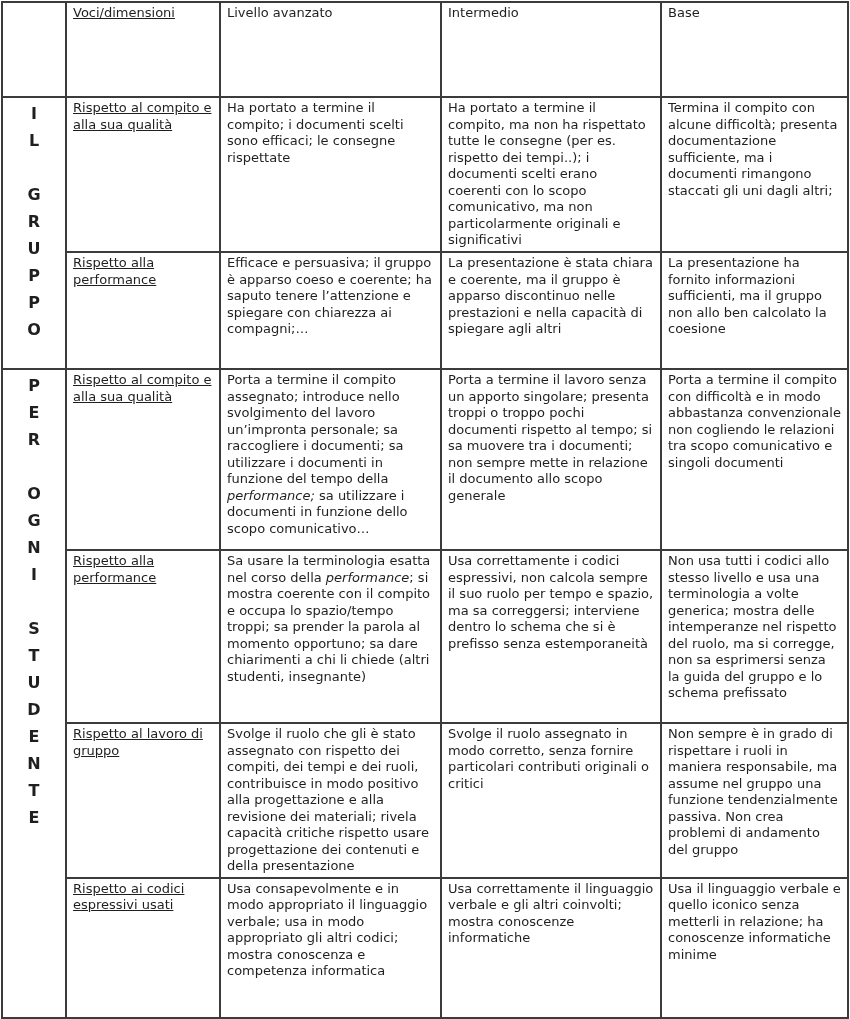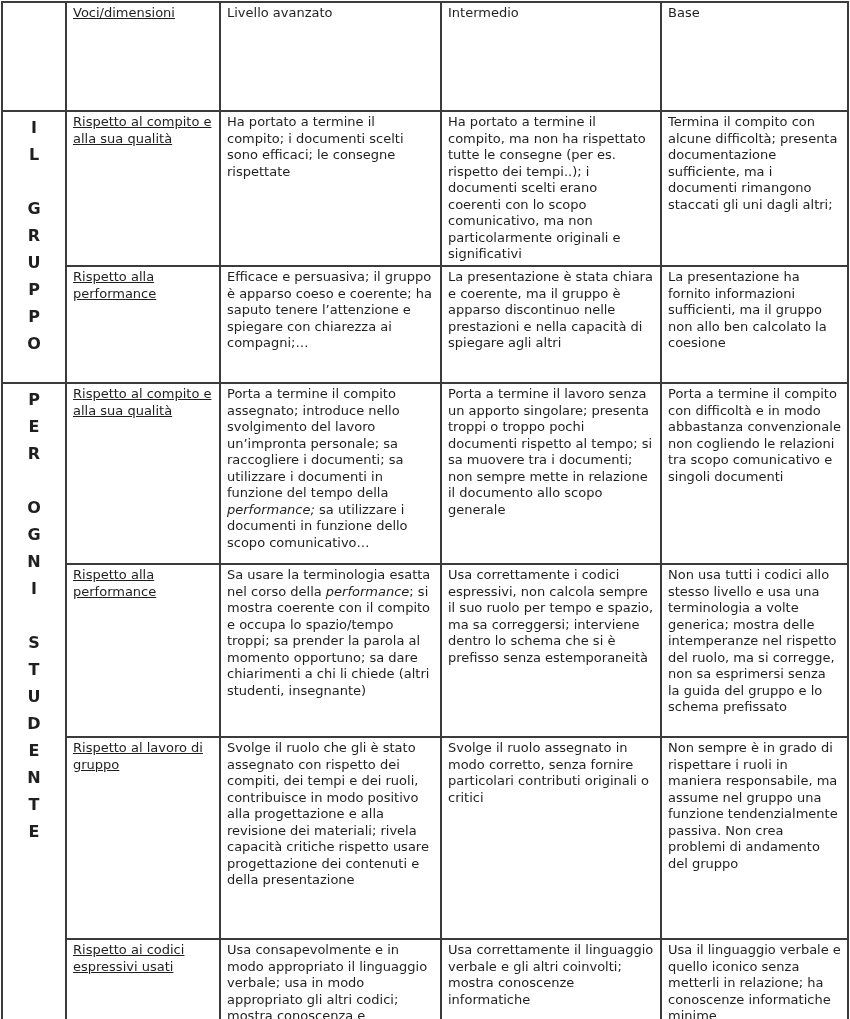--- a/index.html
+++ b/index.html
@@ -69,21 +69,21 @@
 
 <table class="rubric">
   <colgroup>
     <col style="width:64px">
     <col style="width:154px">
     <col style="width:221px">
     <col style="width:220px">
     <col style="width:187px">
   </colgroup>
   <tbody id="rubric-body">
-    <tr class="header-row" style="height:109px">
+    <tr class="header-row" style="height:95px">
       <td class="corner-cell"></td>
       <td class="voci-header">
         <span class="voci-label">Voci/dimensioni</span>
       </td>
       <td class="level-header">Livello avanzato</td>
       <td class="level-header">Intermedio</td>
       <td class="level-header">Base</td>
     </tr>
   <tr style="height: 155px;">
         <td rowspan="2" class="group-cell">
@@ -132,21 +132,21 @@
         <td class="content-cell"><span>Porta a termine il compito assegnato; introduce nello svolgimento del lavoro un’impronta personale; sa raccogliere i documenti; sa utilizzare i  documenti in funzione del tempo della </span><span class="it">performance;</span><span> sa utilizzare i documenti in funzione dello scopo comunicativo…</span></td>
         <td class="content-cell">Porta a termine il lavoro senza un apporto singolare; presenta troppi o troppo pochi documenti rispetto al tempo; si sa muovere tra i documenti; non sempre mette in relazione il documento allo scopo generale</td>
         <td class="content-cell">Porta a termine il compito con difficoltà e in modo abbastanza convenzionale non cogliendo le relazioni tra scopo comunicativo e singoli documenti</td>
       </tr>
       <tr style="height: 173px;">
         <td class="dim-cell"><span class="dim-label">Rispetto alla performance</span></td>
         <td class="content-cell"><span>Sa usare la terminologia esatta nel corso della </span><span class="it">performance</span><span>; si mostra coerente con il compito e occupa lo spazio/tempo troppi; sa prender la parola al momento opportuno; sa dare chiarimenti a chi li chiede (altri studenti, insegnante)</span></td>
         <td class="content-cell">Usa correttamente i codici espressivi, non calcola sempre il suo ruolo per tempo e spazio, ma sa correggersi; interviene dentro lo schema che si è prefisso senza estemporaneità</td>
         <td class="content-cell">Non usa tutti i codici allo stesso livello e usa una terminologia a volte generica; mostra delle intemperanze nel rispetto del ruolo, ma si corregge, non sa esprimersi senza la guida del gruppo e lo schema prefissato</td>
       </tr>
-      <tr style="height: 202px; padding-left: 7px;">
+      <tr style="height: 154px; padding-left: 7px;">
         <td class="dim-cell"><span class="dim-label">Rispetto al lavoro di gruppo</span></td>
         <td class="content-cell">Svolge il ruolo che gli è stato assegnato con rispetto dei compiti, dei tempi e dei ruoli, contribuisce in modo positivo alla progettazione e alla revisione dei materiali; rivela capacità critiche rispetto usare progettazione dei contenuti e della presentazione</td>
         <td class="content-cell">Svolge il ruolo assegnato in modo corretto, senza fornire particolari contributi originali o critici</td>
         <td class="content-cell">Non sempre è in grado di rispettare i ruoli in maniera responsabile, ma assume nel gruppo una funzione tendenzialmente passiva. Non crea problemi di andamento del gruppo</td>
       </tr>
       <tr style="height: 140px;">
         <td class="dim-cell"><span class="dim-label">Rispetto ai codici espressivi usati</span></td>
         <td class="content-cell">Usa consapevolmente e in modo appropriato il linguaggio verbale; usa in modo appropriato gli altri codici; mostra conoscenza e competenza informatica</td>
         <td class="content-cell">Usa correttamente il linguaggio verbale e gli altri coinvolti; mostra conoscenze informatiche</td>
         <td class="content-cell">Usa il linguaggio verbale e quello iconico senza metterli in relazione; ha conoscenze informatiche minime</td>

